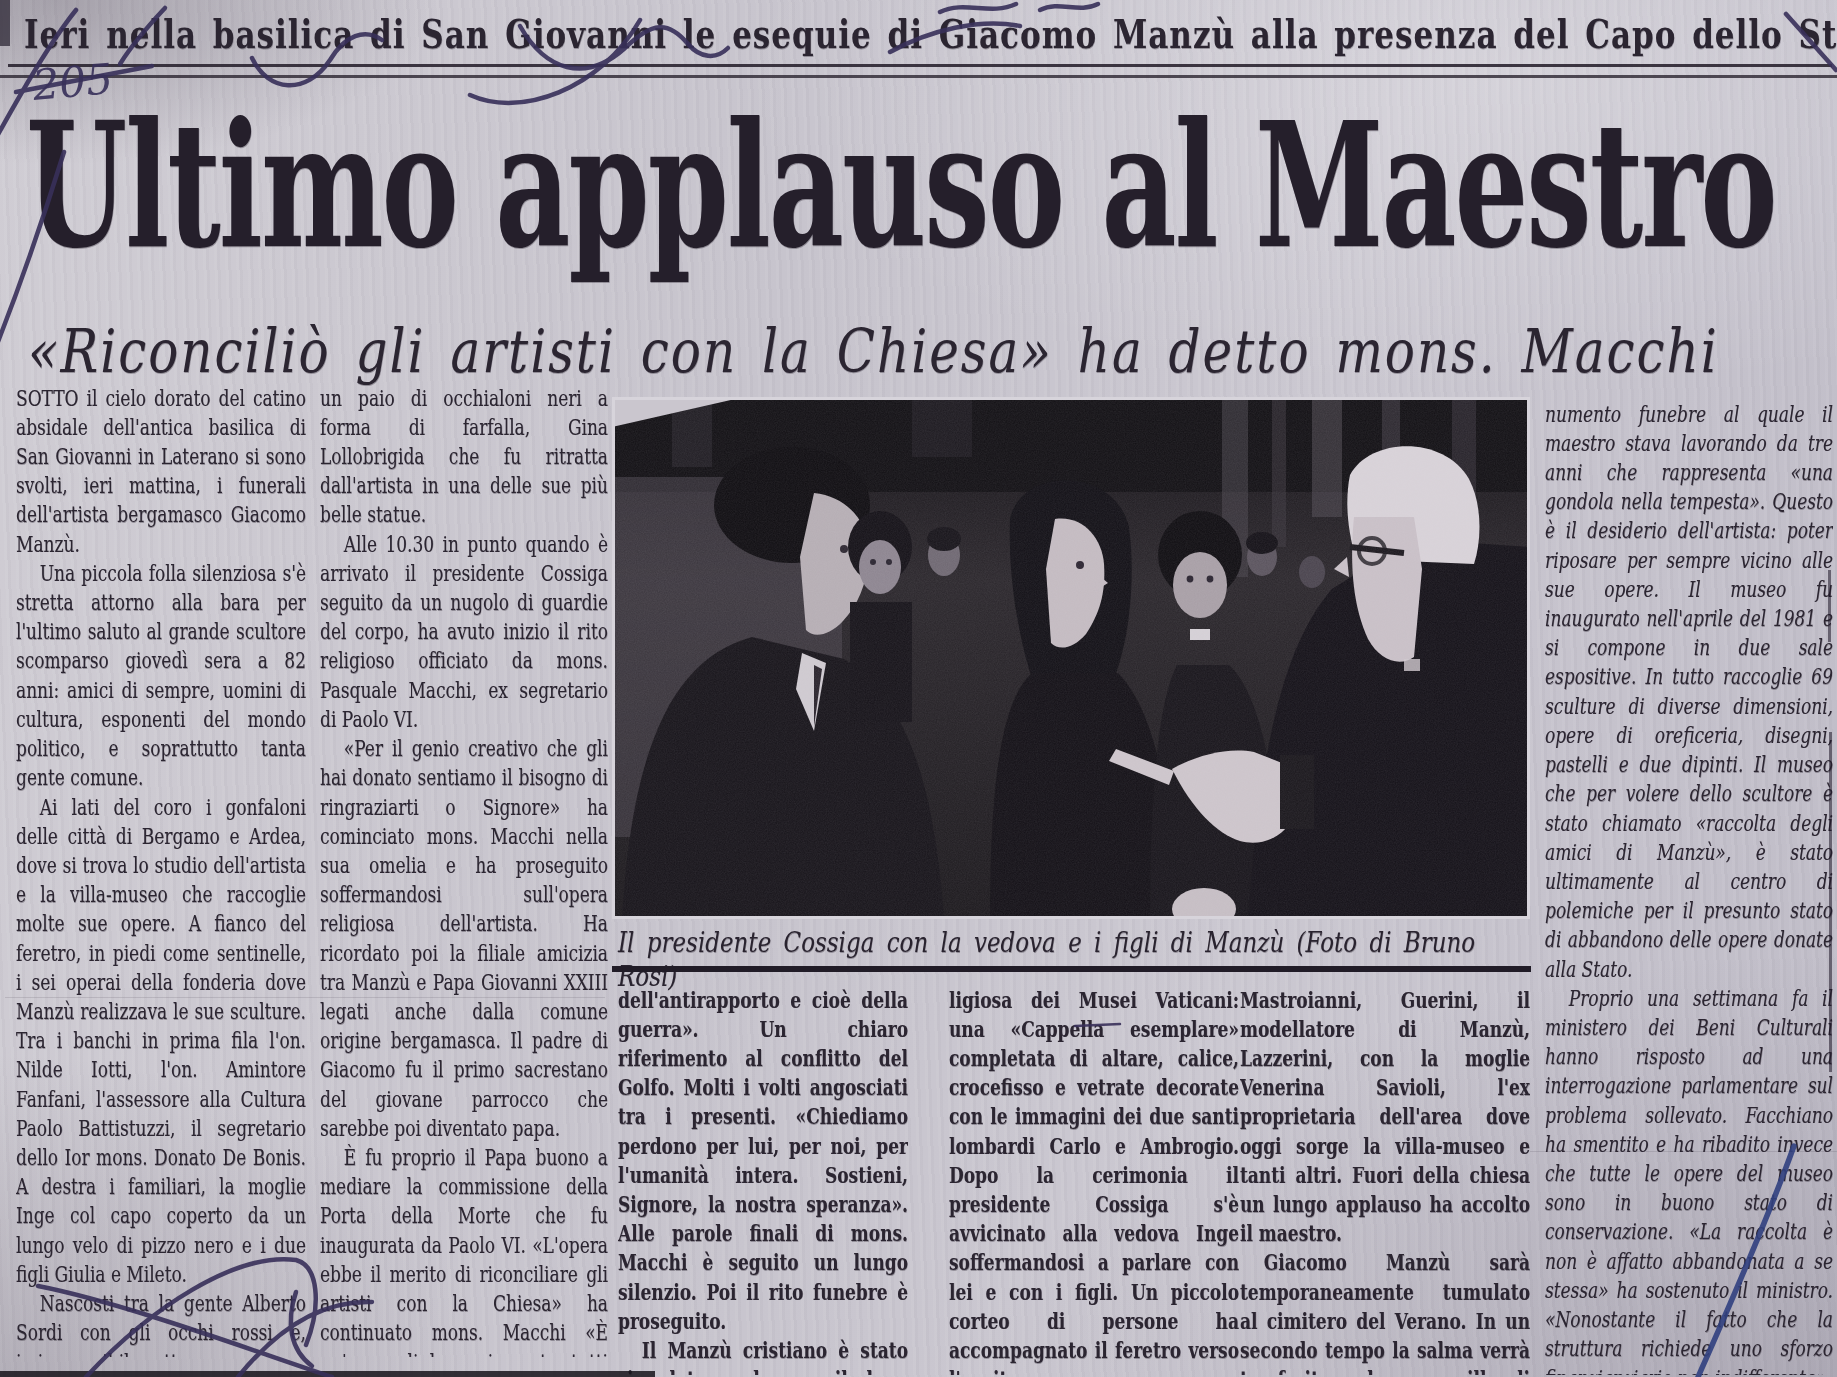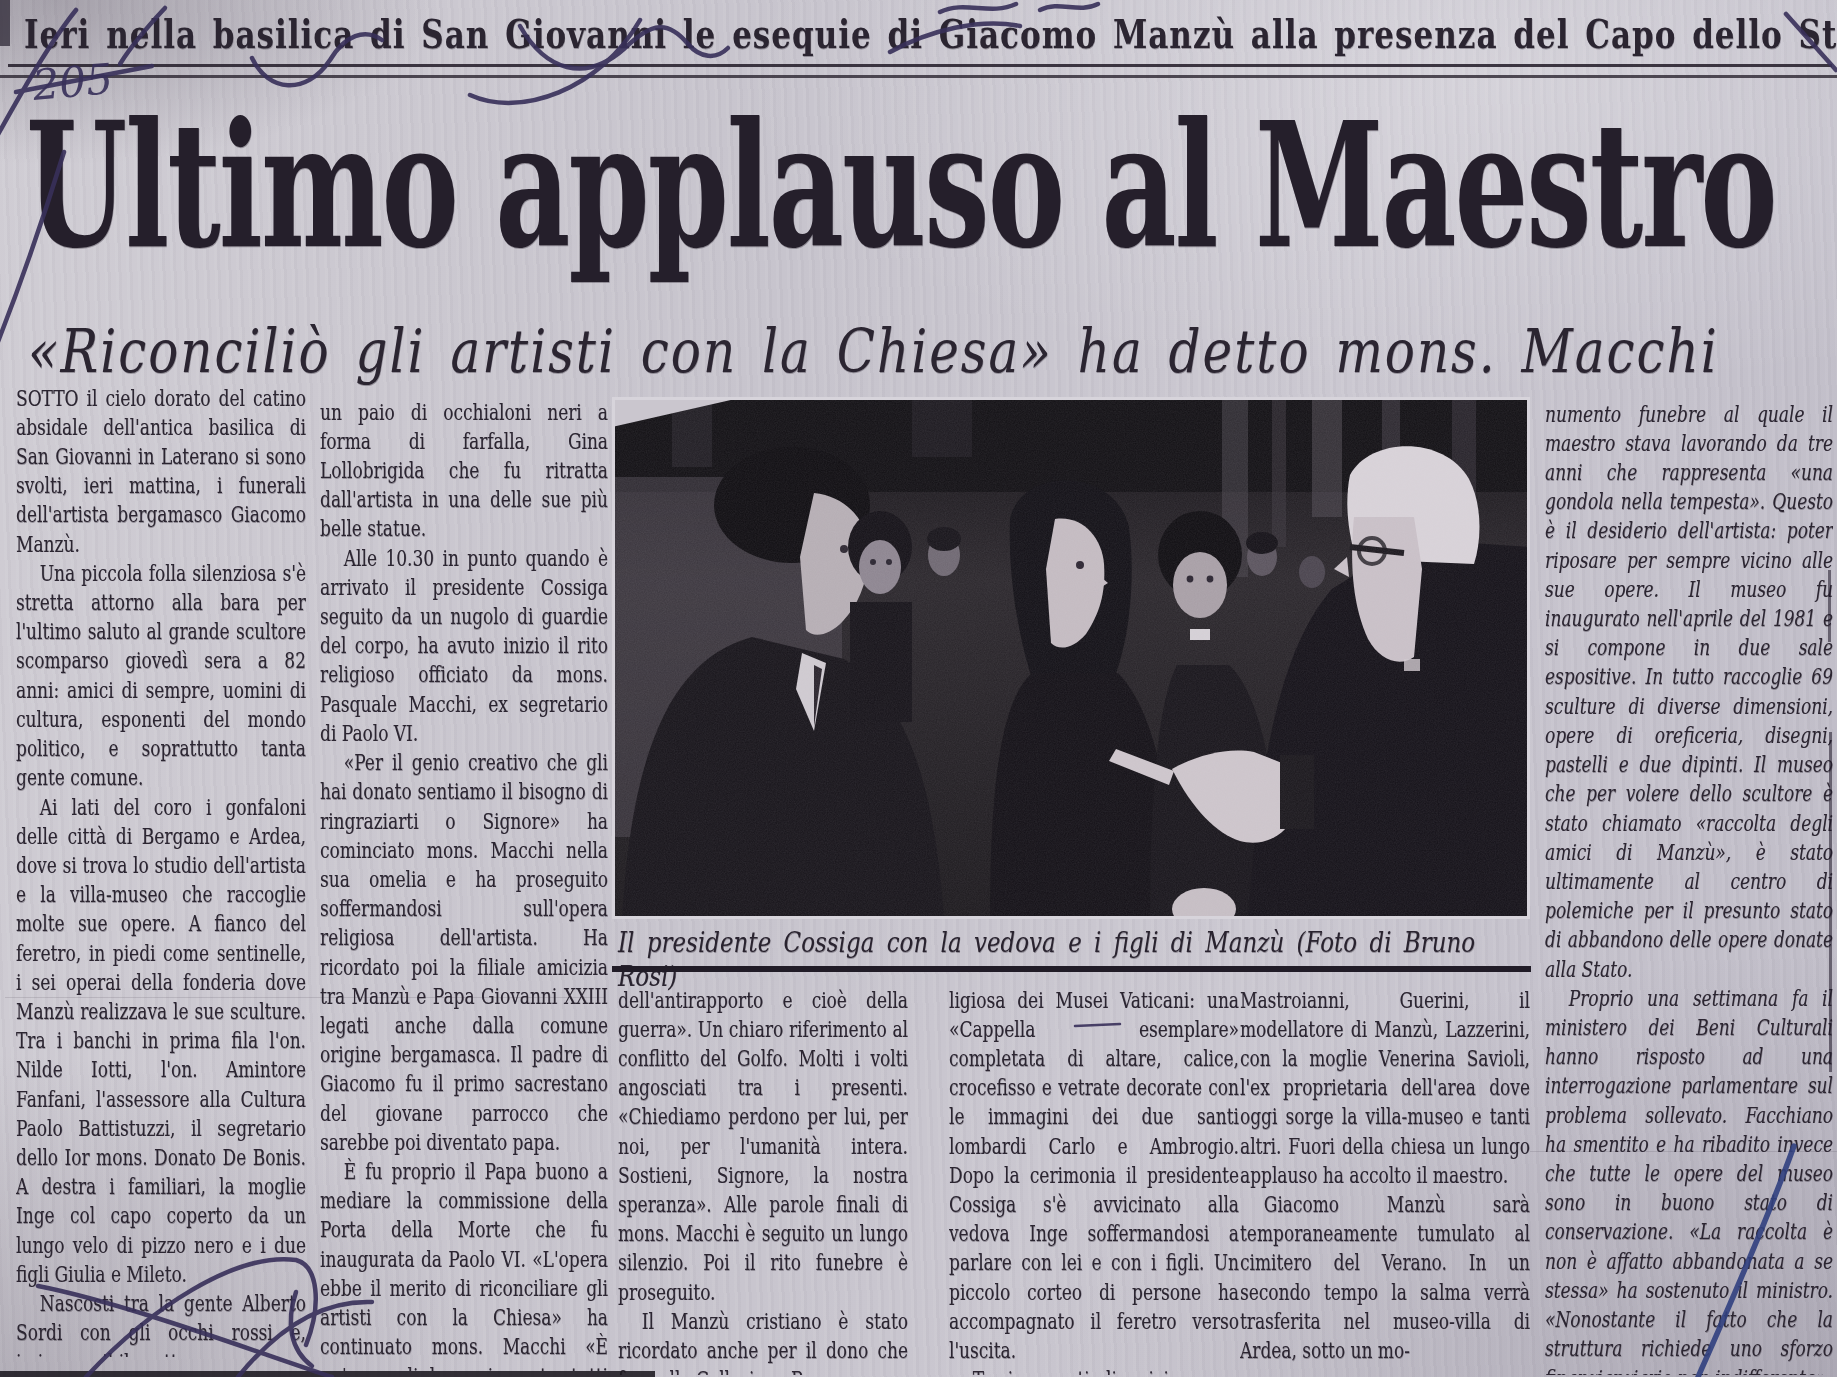--- a/index.html
+++ b/index.html
@@ -38,27 +38,27 @@
 
   
   .textcol{position:absolute;overflow:hidden;}
   .stretch{
     transform:scaleY(1.27);transform-origin:0 0;
     font-size:17px;line-height:23px;text-align:justify;
   }
   .para{margin:0;text-indent:1.4em;}
   .para.first{text-indent:0;}
   .col1{left:16px;top:384px;width:290px;height:973px;}
-  .col2{left:320px;top:398px;width:288px;height:973px;}
+  .col2{left:320px;top:384px;width:288px;height:973px;}
   .col6{left:1545px;top:400px;width:288px;height:975px;font-style:italic;}
   .mcol{width:290px;height:389px;overflow:hidden;position:absolute;top:0;}
   .mc3{left:618px;}
   .mc4{left:929px;margin-left:20px;}
   .mc5{left:1240px;}
-  .midwrap{position:absolute;left:0;top:986px;width:1458px;height:389px;}
+  .midwrap{position:absolute;left:0;top:986px;width:1458px;height:389px;font-weight:bold;}
 
   
   .photo{position:absolute;left:612px;top:397px;width:918px;height:522px;margin:0;}
   .photo svg{display:block;width:100%;height:100%;}
   .photo-caption{
     position:absolute;left:618px;top:926px;width:908px;
     font-style:italic;font-size:23px;line-height:28px;word-spacing:5px;
     transform:scaleY(1.2);transform-origin:0 0;color:#29232f;
   }
   .caption-rule{position:absolute;left:612px;top:966px;width:919px;height:6px;background:#211c27;}

